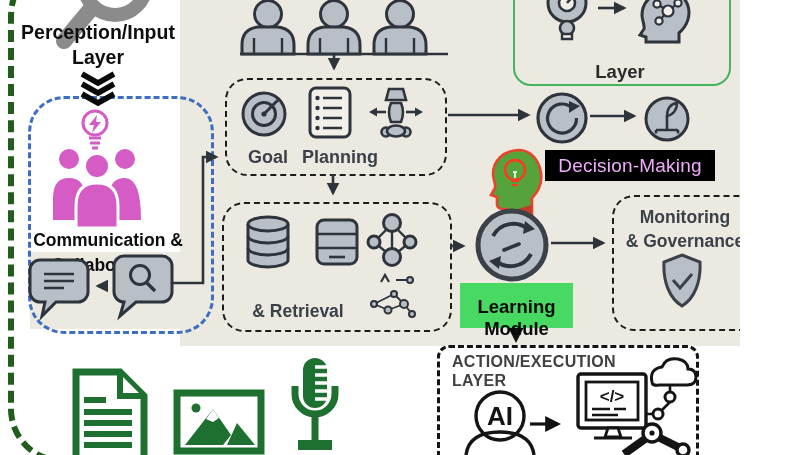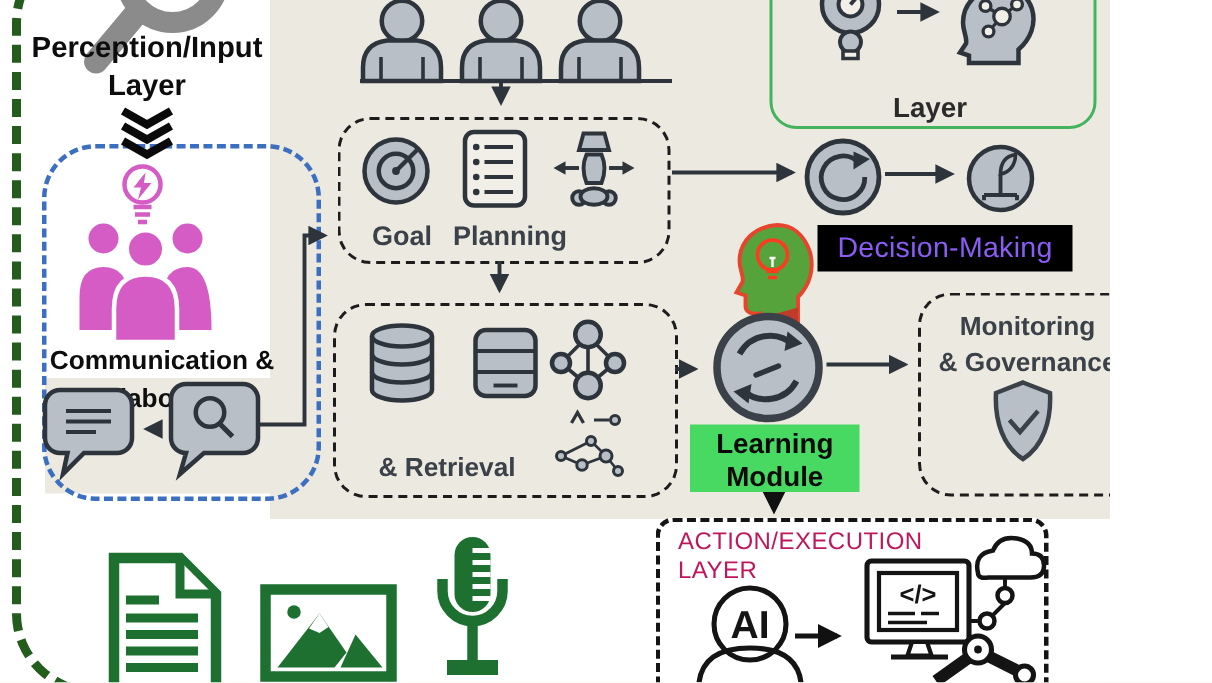--- a/index.html
+++ b/index.html
@@ -11,27 +11,27 @@
   .comm-box{position:absolute;left:28px;top:96px;width:180px;height:232px;
             border:3.2px dashed #3d6fc0;border-radius:36px;}
   .dash-box{position:absolute;border:2.6px dashed #1c1c1c;border-radius:22px;}
   .cog-box{position:absolute;left:513px;top:-28px;width:214px;height:110px;
            border:2.4px solid #43b35c;border-radius:18px;}
   .action-box{position:absolute;left:437px;top:345px;width:256px;height:118px;
               border:3px dashed #141414;border-radius:12px;background:#ffffff;}
   .txt{position:absolute;color:#0d0d0d;font-weight:bold;text-align:center;line-height:1.3;}
   .graytxt{color:#3b4148;}
   .decision-label{position:absolute;left:545px;top:150px;width:170px;height:31px;
-                  background:#000;color:#8b5cf6;font-size:19px;font-weight:500;
+                  background:#000;color:#f0abfc;font-size:19px;font-weight:500;
                   display:flex;align-items:center;justify-content:center;letter-spacing:.2px;}
   .learning-label{position:absolute;left:460px;top:283px;width:113px;height:45px;
                   background:#47d961;color:#0a0a0a;font-size:18.5px;font-weight:600;
-                  text-align:center;line-height:1.2;padding-top:2px;box-sizing:border-box;}
+                  text-align:center;line-height:1.2;padding-top:13px;box-sizing:border-box;}
   .action-title{position:absolute;left:452px;top:353px;width:210px;text-align:left;
-                font-size:16px;font-weight:400;color:#be185d;line-height:1.18;letter-spacing:.3px;}
+                font-size:16px;font-weight:700;color:#404040;line-height:1.18;letter-spacing:.3px;}
   svg{position:absolute;overflow:visible;}
   svg text{font-family:"Liberation Sans",sans-serif;font-weight:bold;}
 </style>
 </head>
 <body>
 
 <div id="stage">
 
   <div class="panel" style="left:180px;top:0;width:628px;height:346px;"></div>
   <div class="panel" style="left:30px;top:252px;width:160px;height:77px;"></div>

